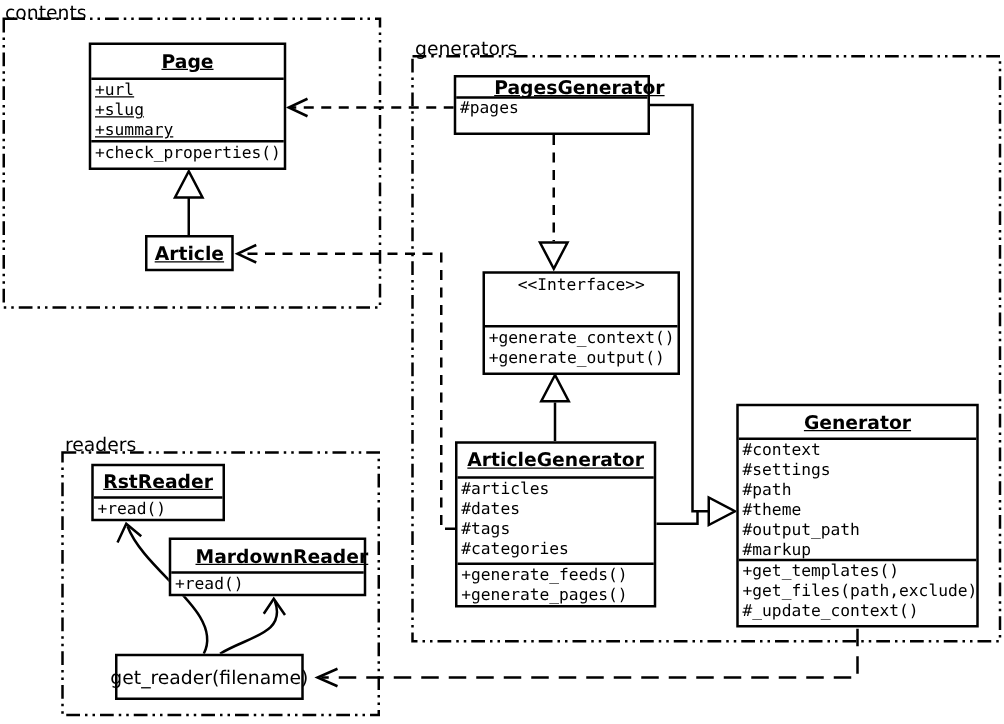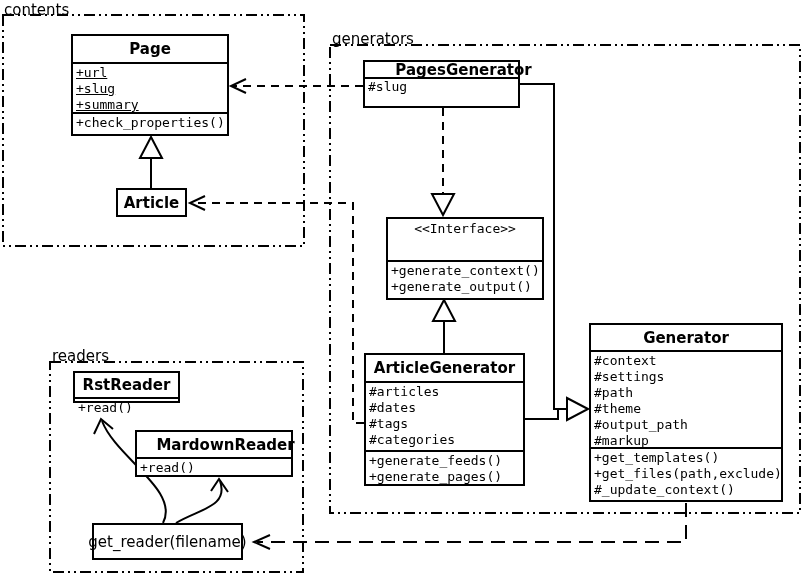--- a/index.html
+++ b/index.html
@@ -2,21 +2,21 @@
 <html><head>
 <meta charset="utf-8">
 <style>
   html,body{margin:0;padding:0;background:#fff;}
   #stage{position:relative;width:803px;height:579px;background:#fff;
          font-family:"DejaVu Sans",sans-serif;color:#000;overflow:hidden;}
   #wires{position:absolute;left:0;top:0;z-index:1;}
   .pkg-label{position:absolute;z-index:3;font:15px "DejaVu Sans",sans-serif;color:#000;white-space:nowrap;}
   .uml-class{position:absolute;z-index:2;background:#fff;border:2px solid #000;box-sizing:border-box;}
   .uml-title{font-weight:bold;font:bold 15px "DejaVu Sans",sans-serif;text-align:center;
-             display:flex;align-items:center;justify-content:center;box-sizing:border-box;}
+             display:flex;align-items:center;justify-content:center;box-sizing:border-box;text-decoration:underline;}
   .sep{border-bottom:2px solid #000;}
   .uml-sec{box-sizing:border-box;padding:1px 0 0 0;overflow:hidden;}
   .row{font:13px "DejaVu Sans Mono",monospace;line-height:16px;padding-left:3px;white-space:nowrap;}
   .stereo{font:13px "DejaVu Sans Mono",monospace;text-align:center;line-height:18px;}
   .big-title{font:bold 17px "DejaVu Sans",sans-serif;text-align:center;line-height:20px;}
   .plain-label{font:15px "DejaVu Sans",sans-serif;display:flex;align-items:center;justify-content:center;
                width:100%;height:100%;box-sizing:border-box;}
 </style>
 </head>
 <body>
@@ -74,21 +74,21 @@
     </div>
   </div>
 
   <div class="uml-class" style="left:116px;top:188px;width:71px;height:29px;">
     <div class="uml-title" style="height:25px;">Article</div>
   </div>
 
   <div class="uml-class" style="left:363px;top:60px;width:157px;height:48px;">
     <div class="uml-title sep" style="height:17px;padding-left:44px;">PagesGenerator</div>
     <div class="uml-sec" style="height:15px;">
-      <div class="row" style="line-height:14px;">#slug</div>
+      <div class="row" style="line-height:14px;">#pages</div>
     </div>
   </div>
 
   <div class="uml-class" style="left:365px;top:217px;width:158px;height:83px;margin-left:21px;">
     <div class="uml-sec sep" style="height:43px;">
       <div class="stereo">&lt;&lt;Interface&gt;&gt;</div>
     </div>
     <div class="uml-sec" style="height:36px;">
       <div class="row">+generate_context()</div>
       <div class="row">+generate_output()</div>
@@ -119,21 +119,21 @@
       <div class="row">#output_path</div>
       <div class="row">#markup</div>
     </div>
     <div class="uml-sec" style="height:51px;">
       <div class="row">+get_templates()</div>
       <div class="row">+get_files(path,exclude)</div>
       <div class="row">#_update_context()</div>
     </div>
   </div>
 
-  <div class="uml-class" style="left:73px;top:371px;width:107px;height:32px;">
+  <div class="uml-class" style="left:73px;top:371px;width:107px;height:46px;">
     <div class="uml-title sep" style="height:26px;">RstReader</div>
     <div class="uml-sec" style="height:16px;">
       <div class="row" style="line-height:15px;">+read()</div>
     </div>
   </div>
 
   <div class="uml-class" style="left:135px;top:430px;width:158px;height:47px;">
     <div class="uml-title sep" style="height:27px;padding-left:23px;">MardownReader</div>
     <div class="uml-sec" style="height:16px;">
       <div class="row" style="line-height:15px;">+read()</div>

